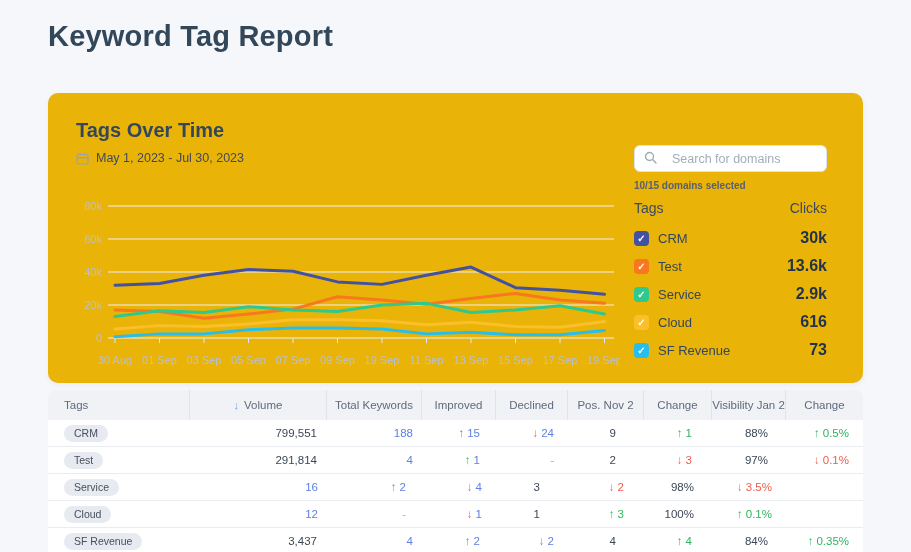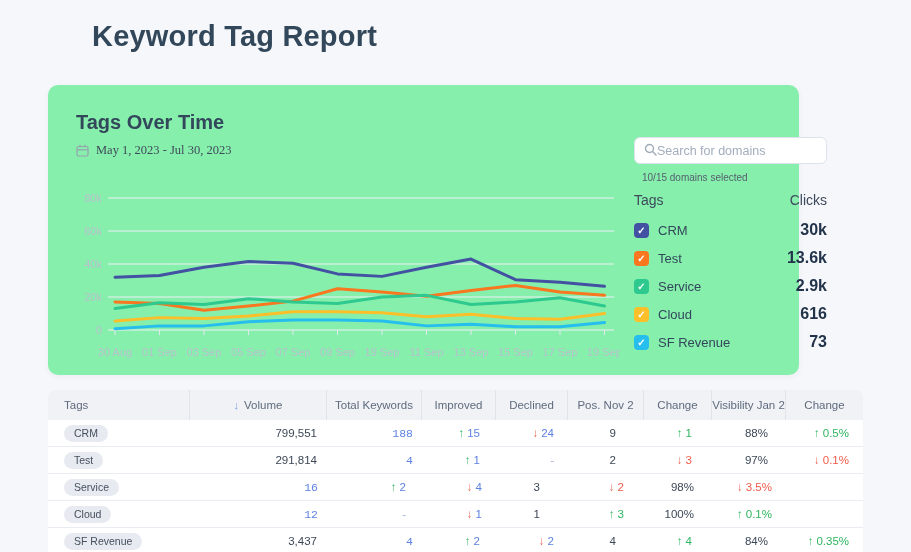--- a/index.html
+++ b/index.html
@@ -1,56 +1,56 @@
 <!DOCTYPE html>
 <html><head>
 <meta charset="utf-8">
 <style>
   * { margin:0; padding:0; box-sizing:border-box; }
   html,body { width:911px; height:552px; }
   body { font-family:"Liberation Sans", sans-serif; background:#f5f7fa; }
   .stage { position:relative; width:911px; height:552px; background:#f5f7fa; overflow:hidden; }
 
-  .page-title { position:absolute; left:48px; top:20px; font-size:29px; font-weight:700; color:#33475b; letter-spacing:.2px;margin-left:44px; }
+  .page-title { position:absolute; left:48px; top:20px; font-size:29px; font-weight:700; color:#33475b; letter-spacing:.2px; }
 
   
-  .card { position:absolute; left:48px; top:85px; width:751px; height:290px; background:#86efac; border-radius:10px; box-shadow:0 2px 6px rgba(30,50,90,.05); }
+  .card { position:absolute; left:48px; top:93px; width:815px; height:290px; background:#eab308; border-radius:10px; box-shadow:0 2px 6px rgba(30,50,90,.05); }
   .card-title { position:absolute; left:28px; top:26px; font-size:20px; font-weight:700; color:#33475b; }
-  .date-row { position:absolute; left:28px; top:58px; display:flex; align-items:center; gap:7px;font-family:Liberation Serif, serif; }
+  .date-row { position:absolute; left:28px; top:58px; display:flex; align-items:center; gap:7px; }
   .date-row svg { display:block; }
   .date-text { font-size:12.5px; color:#3f4a59; }
 
   .chart-svg { position:absolute; left:12px; top:101px; }
   .chart-svg text { font-family:"Liberation Sans", sans-serif; }
 
   
-  .search-box { position:absolute; left:586px; top:52px; width:193px; height:27px; border:1px solid #dce3ec; border-radius:6px; background:#fff; display:flex; align-items:center; padding:0 9px; gap:0; }
+  .search-box { position:absolute; left:586px; top:52px; width:193px; height:27px; border:1px solid #dce3ec; border-radius:6px; background:#fff; display:flex; align-items:center; padding:0 9px; gap:15px; }
   .search-box input { border:none; outline:none; flex:1; font-size:12.5px; color:#33475b; font-family:"Liberation Sans", sans-serif; min-width:0; background:transparent; }
   .search-box input::placeholder { color:#a2adbd; }
-  .sel-note { position:absolute; left:586px; top:87px; font-size:10px; font-weight:400; color:#57606f;margin-left:8px; }
+  .sel-note { position:absolute; left:586px; top:87px; font-size:10px; font-weight:700; color:#57606f; }
   .legend-head { position:absolute; left:586px; top:107px; width:193px; display:flex; justify-content:space-between; font-size:14px; color:#3d4a5c; font-weight:500; }
   .legend { position:absolute; left:586px; top:131px; width:193px; }
   .legend-item { height:28px; display:flex; align-items:center; cursor:default; }
   .cbx { width:15px; height:15px; border-radius:4px; display:flex; align-items:center; justify-content:center; color:#fff; font-size:10px; font-weight:700; flex:0 0 15px; }
   .legend-label { margin-left:9px; font-size:13px; color:#33475b; }
   .legend-value { margin-left:auto; font-size:16px; font-weight:700; color:#22334a; }
 
   
   .table { position:absolute; left:48px; top:390px; width:815px; background:#fff; border-radius:6px 6px 0 0; }
   .grid-row { display:grid; grid-template-columns:142px 137px 95px 74px 72px 76px 68px 74px 77px; }
   .thead { height:30px; background:#f0f2f6; border-radius:6px 6px 0 0; }
   .th { display:flex; align-items:center; justify-content:center; font-size:11.5px; color:#5f6b7d; border-right:1px solid #dfe4eb; cursor:pointer; }
   .th:last-child { border-right:none; }
   .th.first { justify-content:flex-start; padding-left:16px; }
   .sort-arrow { color:#7f99e3; margin-right:5px; font-size:11px; }
   .trow { height:27px; border-bottom:1px solid #e9edf2; background:#fff; }
   .cell { display:flex; align-items:center; justify-content:flex-end; font-size:11.5px; color:#3c4756; }
   .cell.tagcell { justify-content:flex-start; padding-left:16px; }
   .pill { background:#e7eaf0; color:#46505e; font-size:10.5px; padding:2.5px 10px; border-radius:10px; white-space:nowrap; }
-  .c2 { padding-right:10px; } .c3 { padding-right:9px;font-family:Liberation Mono, monospace; } .c4 { padding-right:16px; }
+  .c2 { padding-right:10px; } .c3 { padding-right:9px; } .c4 { padding-right:16px; }
   .c5 { padding-right:14px; } .c6 { padding-right:28px; } .c7 { padding-right:20px; }
   .c8 { padding-right:18px; } .c9 { padding-right:14px; }
   .num.blue { color:#5d82e3; }
   .arrow { margin-right:3px; }
   .cell[data-dir="up"] .arrow { color:#34b764; }
   .cell[data-dir="down"] .arrow { color:#ea5f4d; }
   .cell[data-dir="dash"] .num { color:#9fb0dd; }
   .cell.colored[data-dir="up"] { color:#2fb55f; }
   .cell.colored[data-dir="down"] { color:#ef5c4b; }
 </style>

